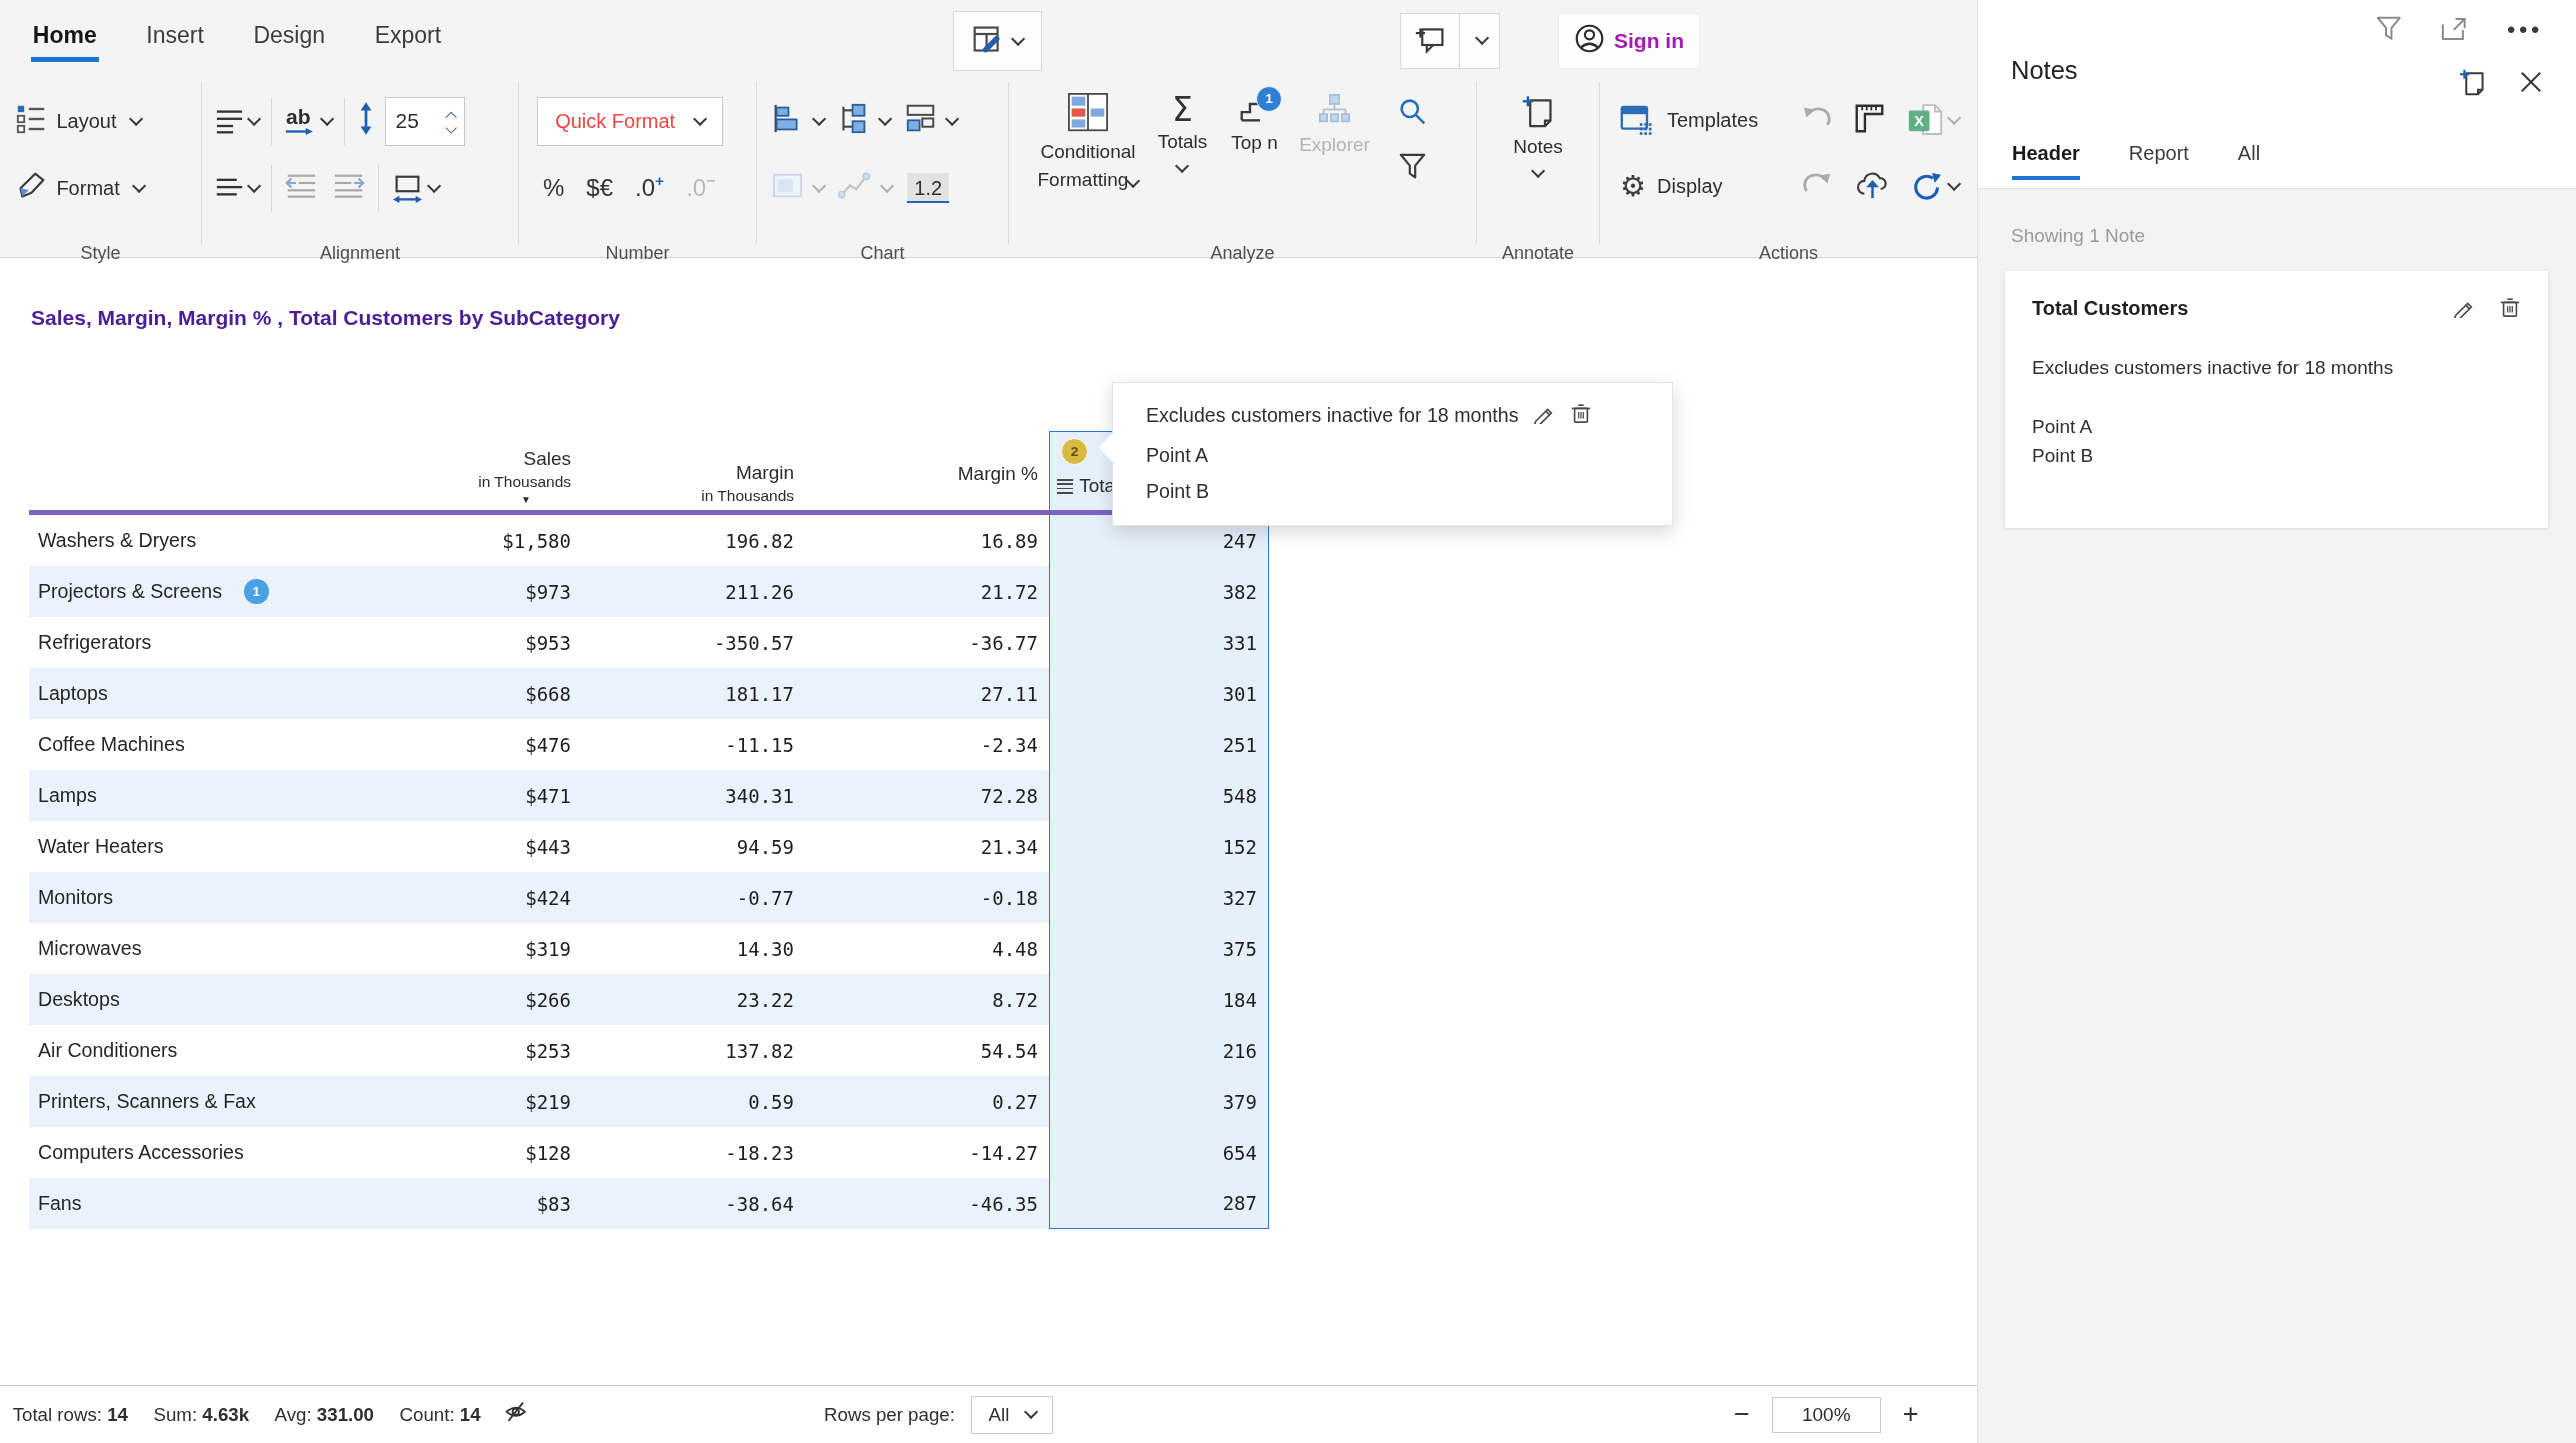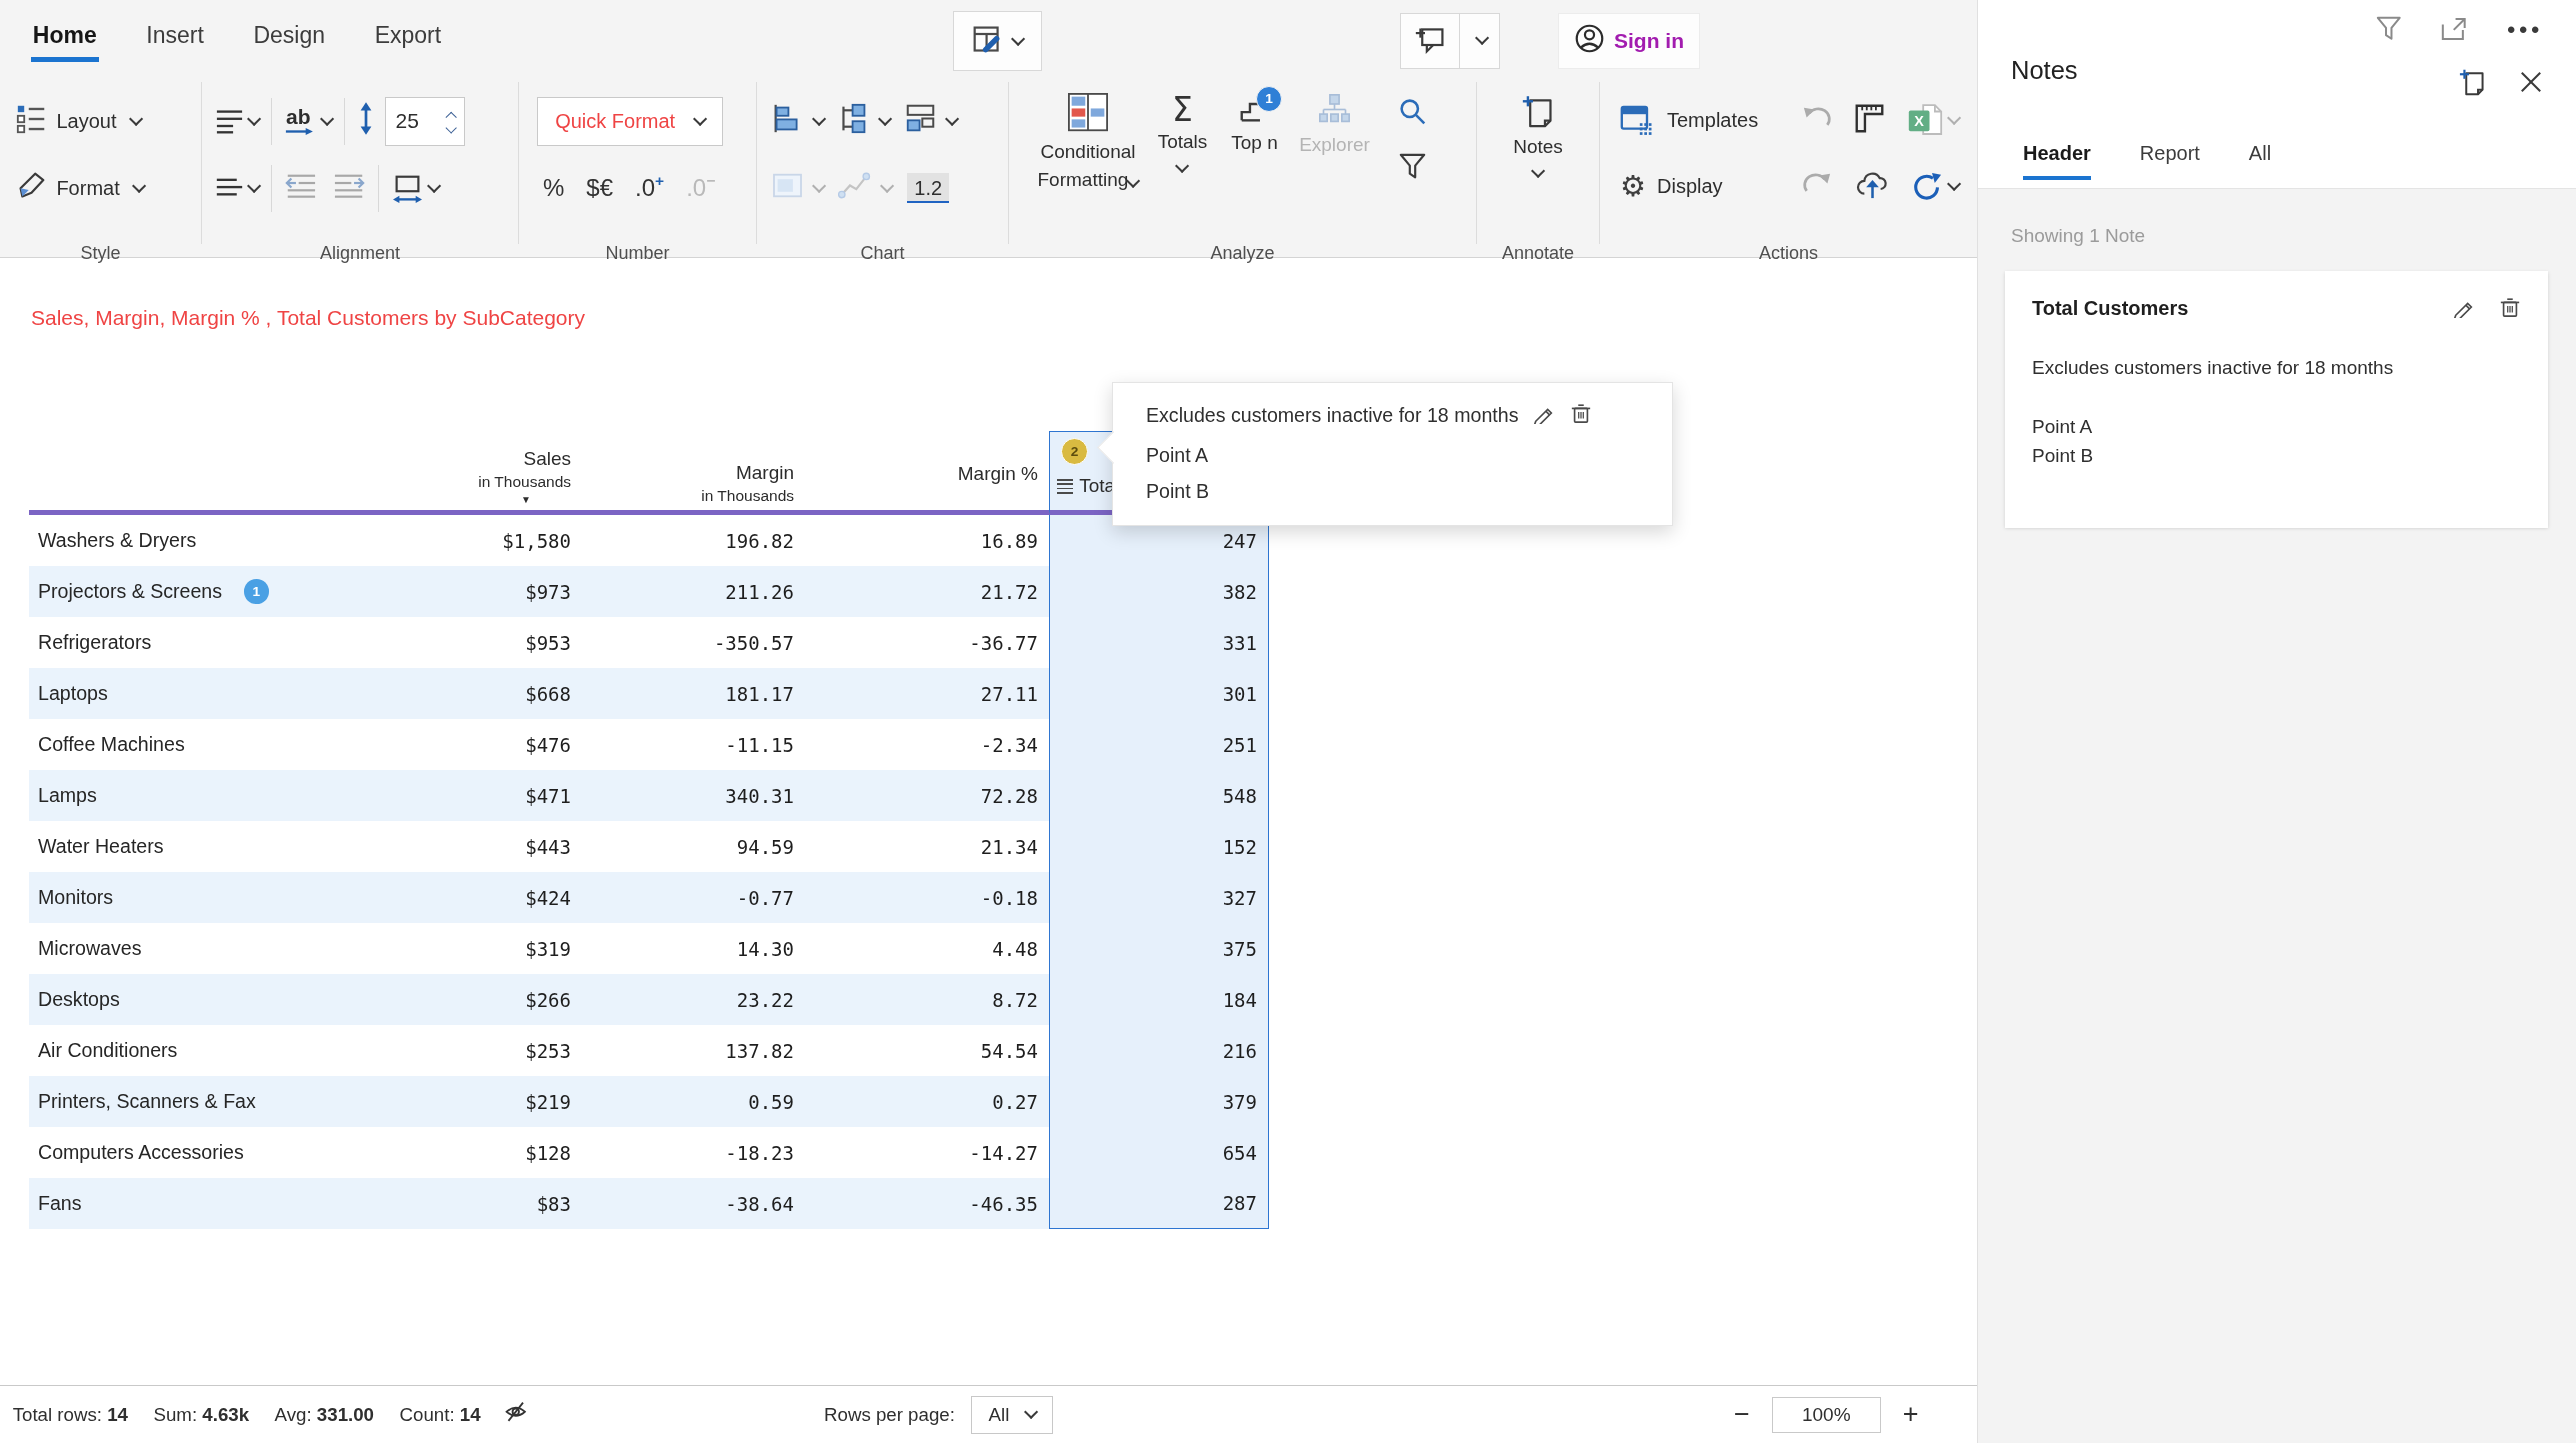--- a/index.html
+++ b/index.html
@@ -49,21 +49,21 @@
   .tall .lab{font-size:19px;color:#2e2e2e;line-height:1.1;text-align:center;}
   .tall .lab.gray{color:#b4b4b4;}
   .tall .chev{margin:1.8px 0 0 0;}
   .g-analyze .wrap{display:flex;padding:0 0 0 20px;}
   .badge-blue-sm{position:absolute;top:-7.3px;right:-11px;width:24px;height:24px;border-radius:50%;background:#2f7fd6;color:#fff;font-size:13.7px;font-weight:700;display:flex;align-items:center;justify-content:center;border:1.8px solid #f4f4f4;}
   .sf-stack{display:flex;flex-direction:column;justify-content:flex-start;gap:24px;padding-top:14.6px;margin-left:20px;}
   .act-row{display:flex;align-items:center;height:66px;padding:0 18px 0 20px;gap:11px;font-size:20px;}
   .act-row.first{margin-top:5.5px;}
   .act-cluster{margin-left:auto;display:flex;align-items:center;gap:22px;}
   
-  .vis-title{position:absolute;left:31px;top:306px;font-size:21px;color:#ef4444;}
+  .vis-title{position:absolute;left:31px;top:306px;font-size:21px;color:#4c1d95;font-weight:bold;}
   .ztable{position:absolute;left:29px;top:431px;}
   .thead{display:flex;}
   .th{box-sizing:border-box;height:84px;border-bottom:5.5px solid #7b64c4;display:flex;flex-direction:column;justify-content:flex-end;align-items:flex-end;padding:0 11px 5.5px 0;}
   .c1{width:355px;}.c2{width:198px;}.c3{width:223px;}.c4{width:244px;}.c5{width:220px;}
   .h-title{font-size:19px;color:#2c2c2c;}
   .h-sub{font-size:15.5px;color:#2c2c2c;margin-top:2.7px;}
   .sort-arrow{font-size:10px;color:#2c2c2c;margin:2.7px 40px 0 0;}
   .th-pct{padding-bottom:25.5px;}
   .th-sel{background:#e6f0fb;border-top:1.8px solid #2e75d1;border-left:1.8px solid #2e75d1;border-right:1.8px solid #2e75d1;
     flex-direction:row;align-items:center;justify-content:flex-start;padding:12.7px 0 0 7.3px;gap:6.4px;overflow:hidden;white-space:nowrap;position:relative;}
@@ -95,21 +95,21 @@
   .rpp{position:absolute;left:824px;top:0;height:57px;display:flex;align-items:center;gap:16.4px;}
   .rpp-box{width:82px;height:38px;border:0.9px solid #c8c8c8;background:#fff;display:flex;align-items:center;justify-content:center;gap:11px;box-sizing:border-box;}
   .zoomctl{position:absolute;left:1734px;top:0;height:57px;display:flex;align-items:center;gap:22px;}
   .zoomctl .pm{font-size:27px;color:#2f2f2f;line-height:1;}
   .zoom-box{width:109px;height:36px;border:0.9px solid #c9c9c9;background:#fff;display:flex;align-items:center;justify-content:center;font-size:19px;box-sizing:border-box;}
   
   .notes-panel{position:absolute;left:1977px;top:0;width:599px;height:1444px;background:#fff;border-left:0.9px solid #e0e0e0;box-sizing:border-box;}
   .p-top-icons{position:absolute;top:16.4px;right:33px;display:flex;gap:40px;align-items:center;}
   .p-title{position:absolute;left:33px;top:56px;font-size:25.5px;color:#222;}
   .p-title-icons{position:absolute;right:33px;top:67px;display:flex;gap:31px;align-items:center;}
-  .p-tabs{position:absolute;left:45px;top:142px;display:flex;gap:49px;font-size:20px;color:#3c3c3c;}
+  .p-tabs{position:absolute;left:34px;top:142px;display:flex;gap:49px;font-size:20px;color:#3c3c3c;}
   .p-tab{position:relative;cursor:pointer;padding-bottom:14.6px;}
   .p-tab.active{font-weight:700;color:#1b1b1b;}
   .p-tab.active::after{content:"";position:absolute;left:0;right:0;bottom:0;height:3.6px;background:#1b74d0;}
   .p-body{position:absolute;left:0;right:0;top:188px;bottom:0;background:#f3f3f3;border-top:0.9px solid #e4e4e4;}
   .p-showing{margin:36px 0 0 33px;font-size:19px;color:#9b9b9b;}
   .note-card{position:absolute;left:27px;top:82px;width:543px;height:257px;background:#fff;box-shadow:0 0.9px 3.6px rgba(0,0,0,0.15);padding:24px 27px;box-sizing:border-box;}
   .nc-head{display:flex;align-items:center;}
   .nc-title{font-size:20px;font-weight:700;color:#1f1f1f;}
   .nc-icons{margin-left:auto;display:flex;gap:24px;align-items:center;}
   .nc-body{margin-top:35px;font-size:19px;color:#2f2f2f;}

